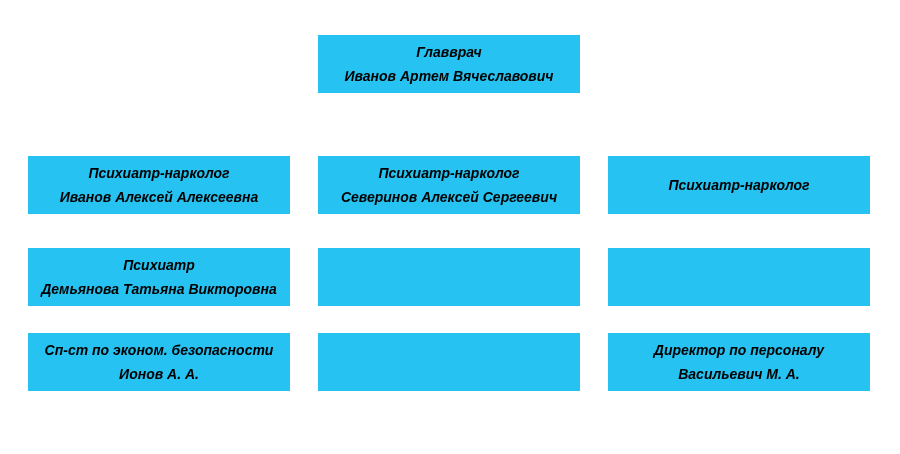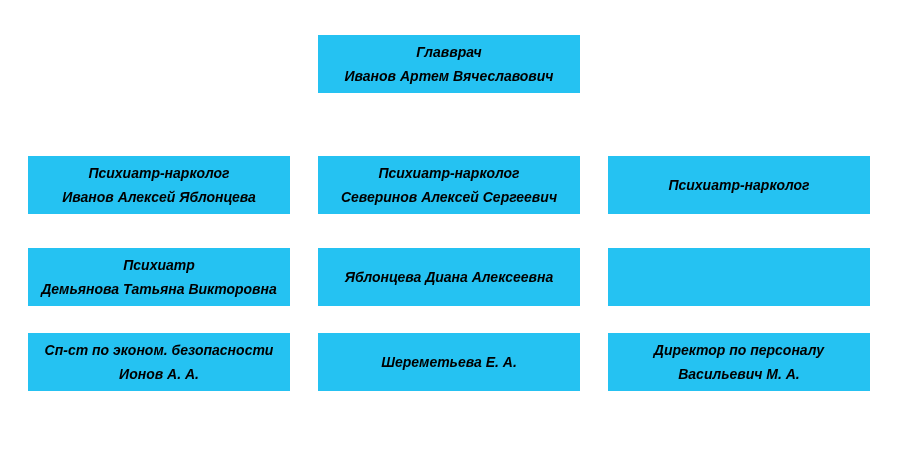--- a/index.html
+++ b/index.html
@@ -50,45 +50,43 @@
 
 <div class="canvas">
 
   <div class="org-box c2 r1">
     <div class="title">Главврач</div>
     <div class="name">Иванов Артем Вячеславович</div>
   </div>
 
   <div class="org-box c1 r2">
     <div class="title">Психиатр-нарколог</div>
-    <div class="name">Иванов Алексей Яблонцева</div>
+    <div class="name">Иванов Алексей Алексеевна</div>
   </div>
   <div class="org-box c2 r2">
     <div class="title">Психиатр-нарколог</div>
     <div class="name">Северинов Алексей Сергеевич</div>
   </div>
   <div class="org-box c3 r2">
     <div class="title">Психиатр-нарколог</div>
   </div>
 
   <div class="org-box c1 r3">
     <div class="title">Психиатр</div>
     <div class="name">Демьянова Татьяна Викторовна</div>
   </div>
   <div class="org-box c2 r3">
-    <div class="name">Яблонцева Диана Алексеевна</div>
   </div>
   <div class="org-box c3 r3">
   </div>
 
   <div class="org-box c1 r4">
     <div class="title">Сп-ст по эконом. безопасности</div>
     <div class="name">Ионов А. А.</div>
   </div>
   <div class="org-box c2 r4">
-    <div class="name">Шереметьева Е. А.</div>
   </div>
   <div class="org-box c3 r4">
     <div class="title">Директор по персоналу</div>
     <div class="name">Васильевич М. А.</div>
   </div>
 
 </div>
 
 </body></html>

